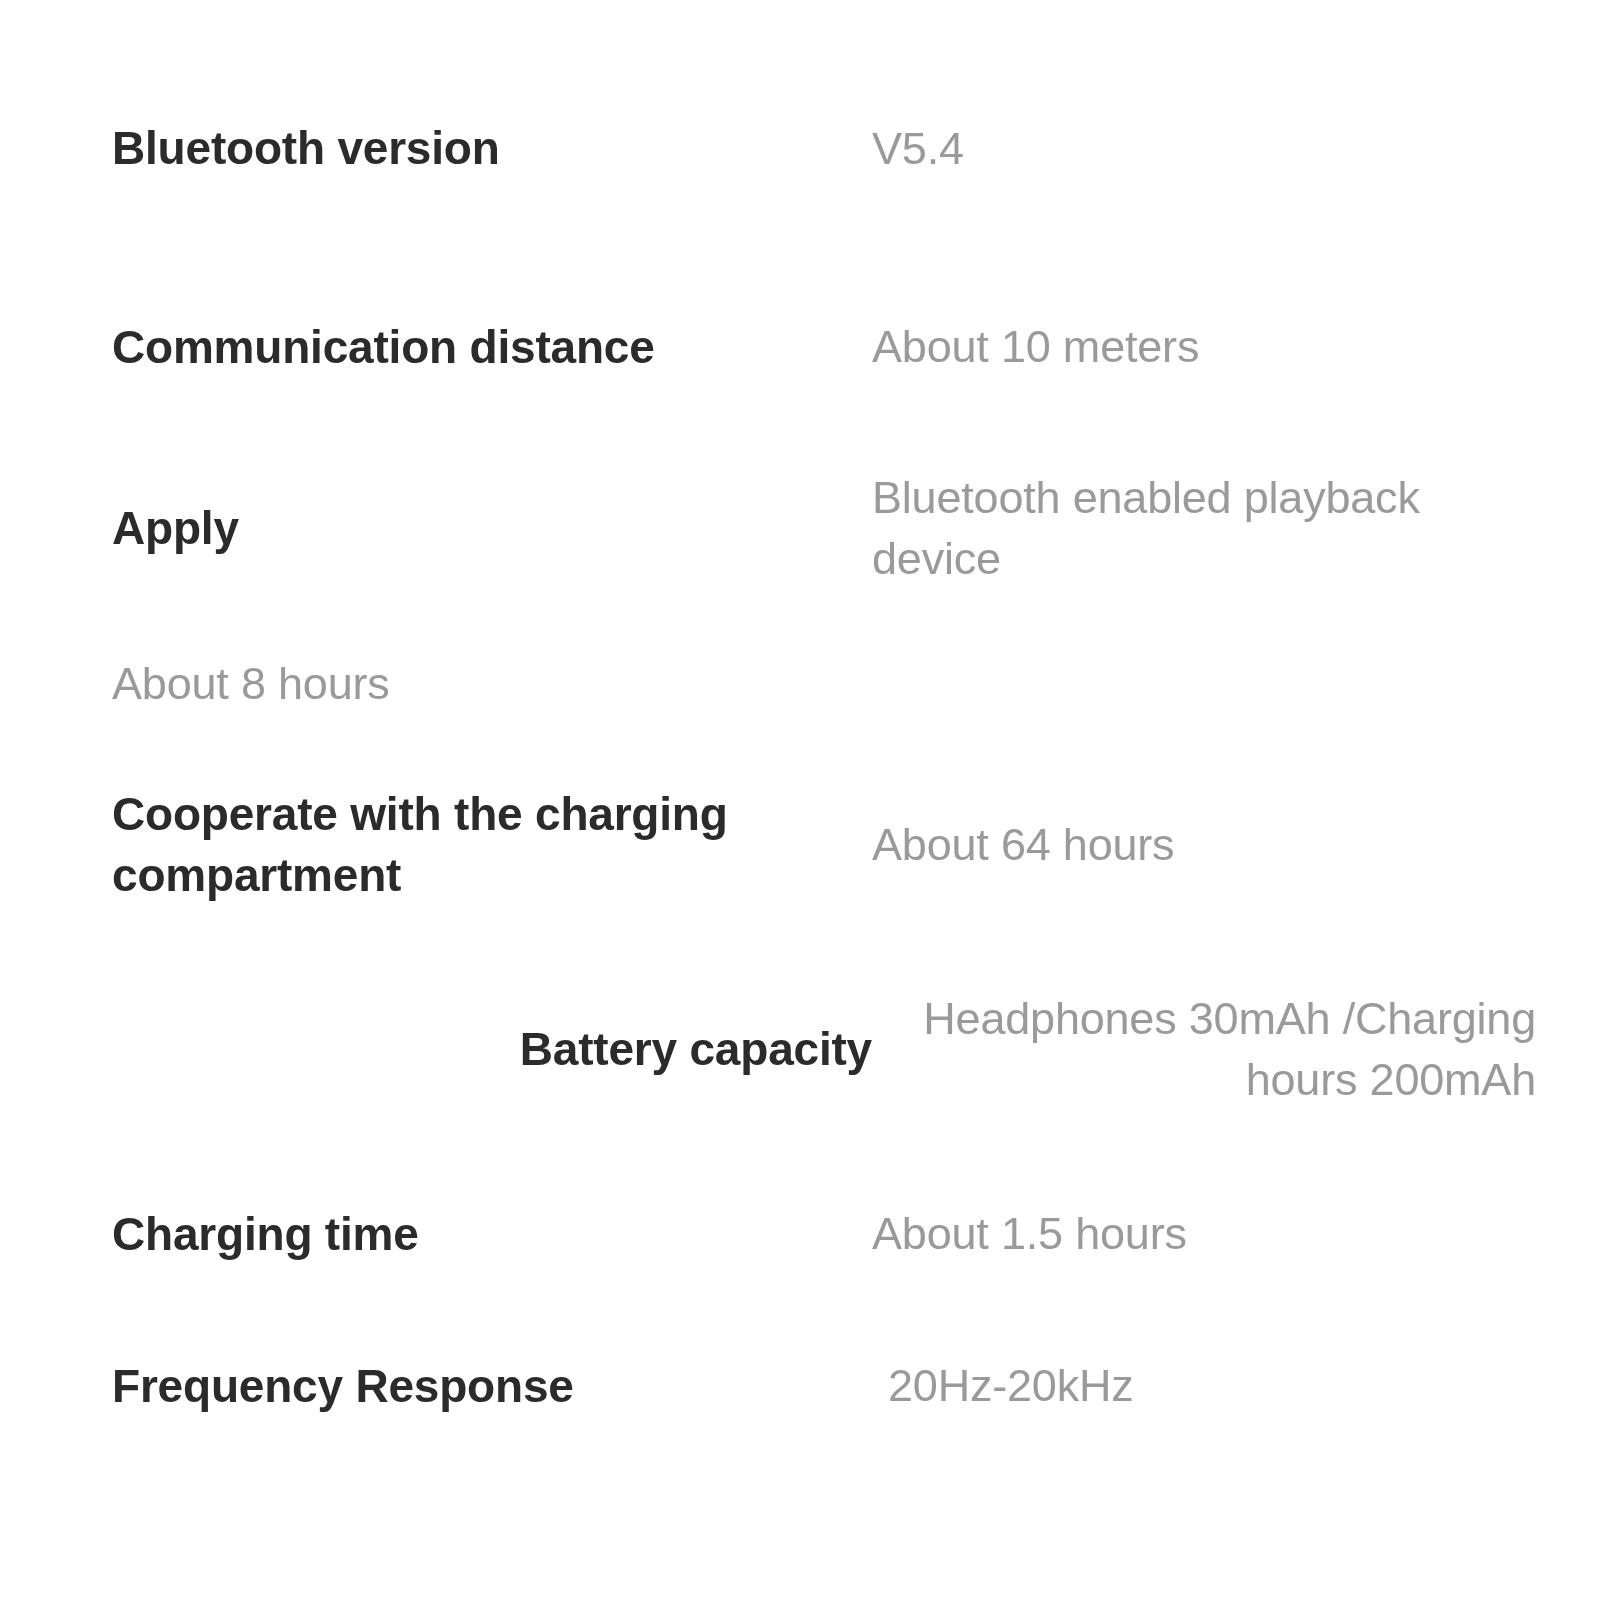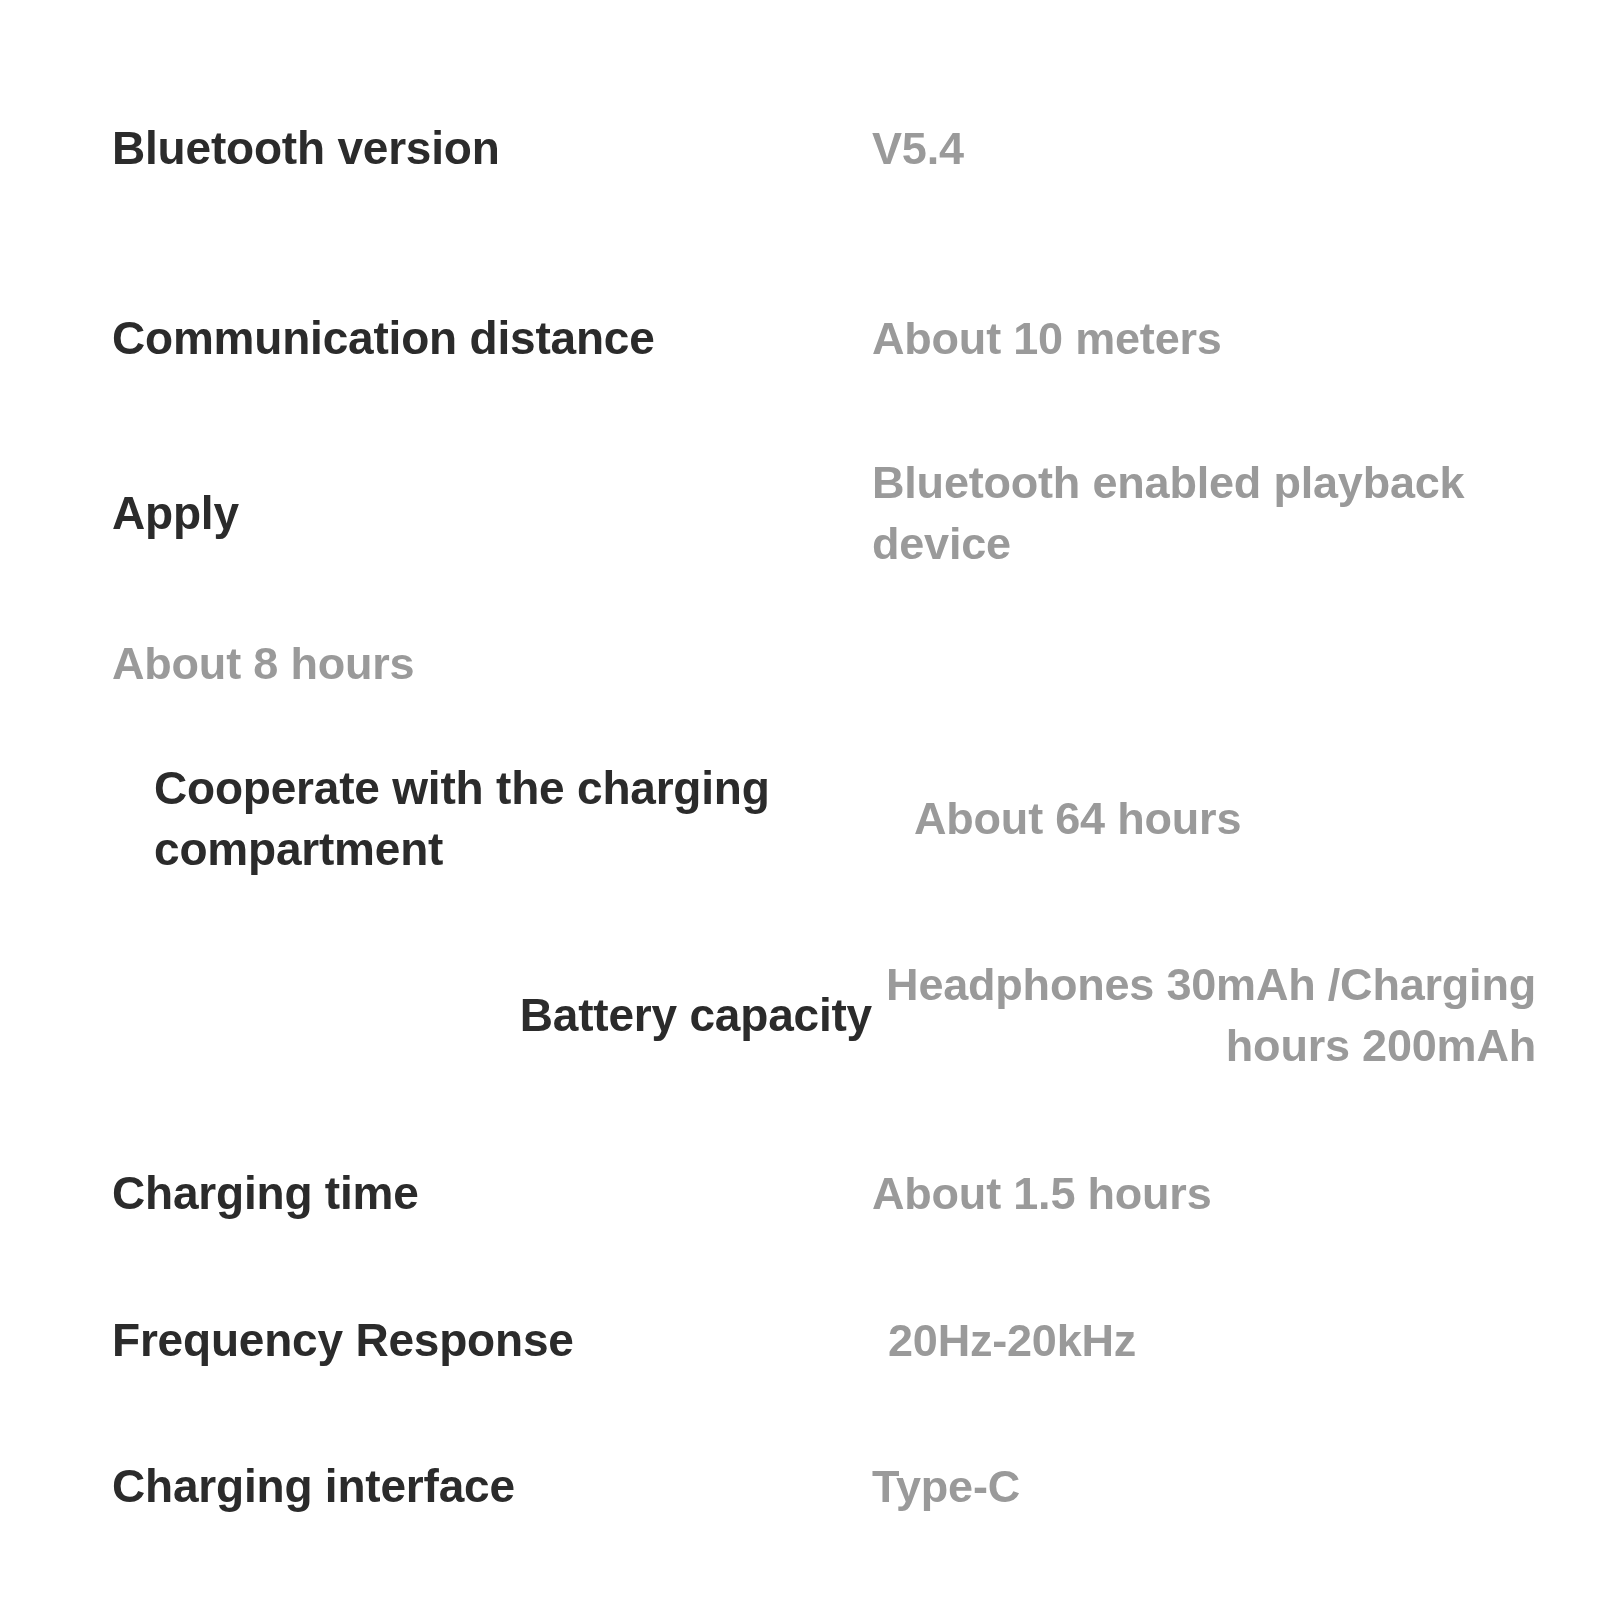--- a/index.html
+++ b/index.html
@@ -31,31 +31,31 @@
     flex: 0 0 760px;
     font-size: 46px;
     font-weight: bold;
     color: #2b2b2b;
     line-height: 1.32;
     letter-spacing: -0.2px;
   }
   .spec-value {
     flex: 1 1 auto;
     font-size: 45px;
-    font-weight: 700;
+    font-weight: 400;
     color: #9a9a9a;
     line-height: 1.36;
     letter-spacing: -0.2px;
   }
   
   .row-0 { height: 138px; align-items: flex-start; padding-top: 58px; }
   .row-1 { height: 182px; }
   .row-2 { height: 180px; align-items: center; }
   .row-3 { height: 132px; }
-  .row-4 { height: 190px; margin-left: 42px; }
+  .row-4 { height: 190px; }
   .row-5 { height: 218px; text-align: right; }
   .row-6 { height: 152px; }
   .row-7 { height: 152px; gap: 16px; }
   .row-8 { height: 152px; }
 </style>
 </head>
 <body>
 
 <div class="spec-sheet">
 
@@ -91,18 +91,14 @@
   <div class="spec-row row-6">
     <div class="spec-label">Charging time</div>
     <div class="spec-value">About 1.5 hours</div>
   </div>
 
   <div class="spec-row row-7">
     <div class="spec-label">Frequency Response</div>
     <div class="spec-value">20Hz-20kHz</div>
   </div>
 
-  <div class="spec-row row-8">
-    <div class="spec-label">Charging interface</div>
-    <div class="spec-value">Type-C</div>
-  </div>
 
 </div>
 
 </body></html>

